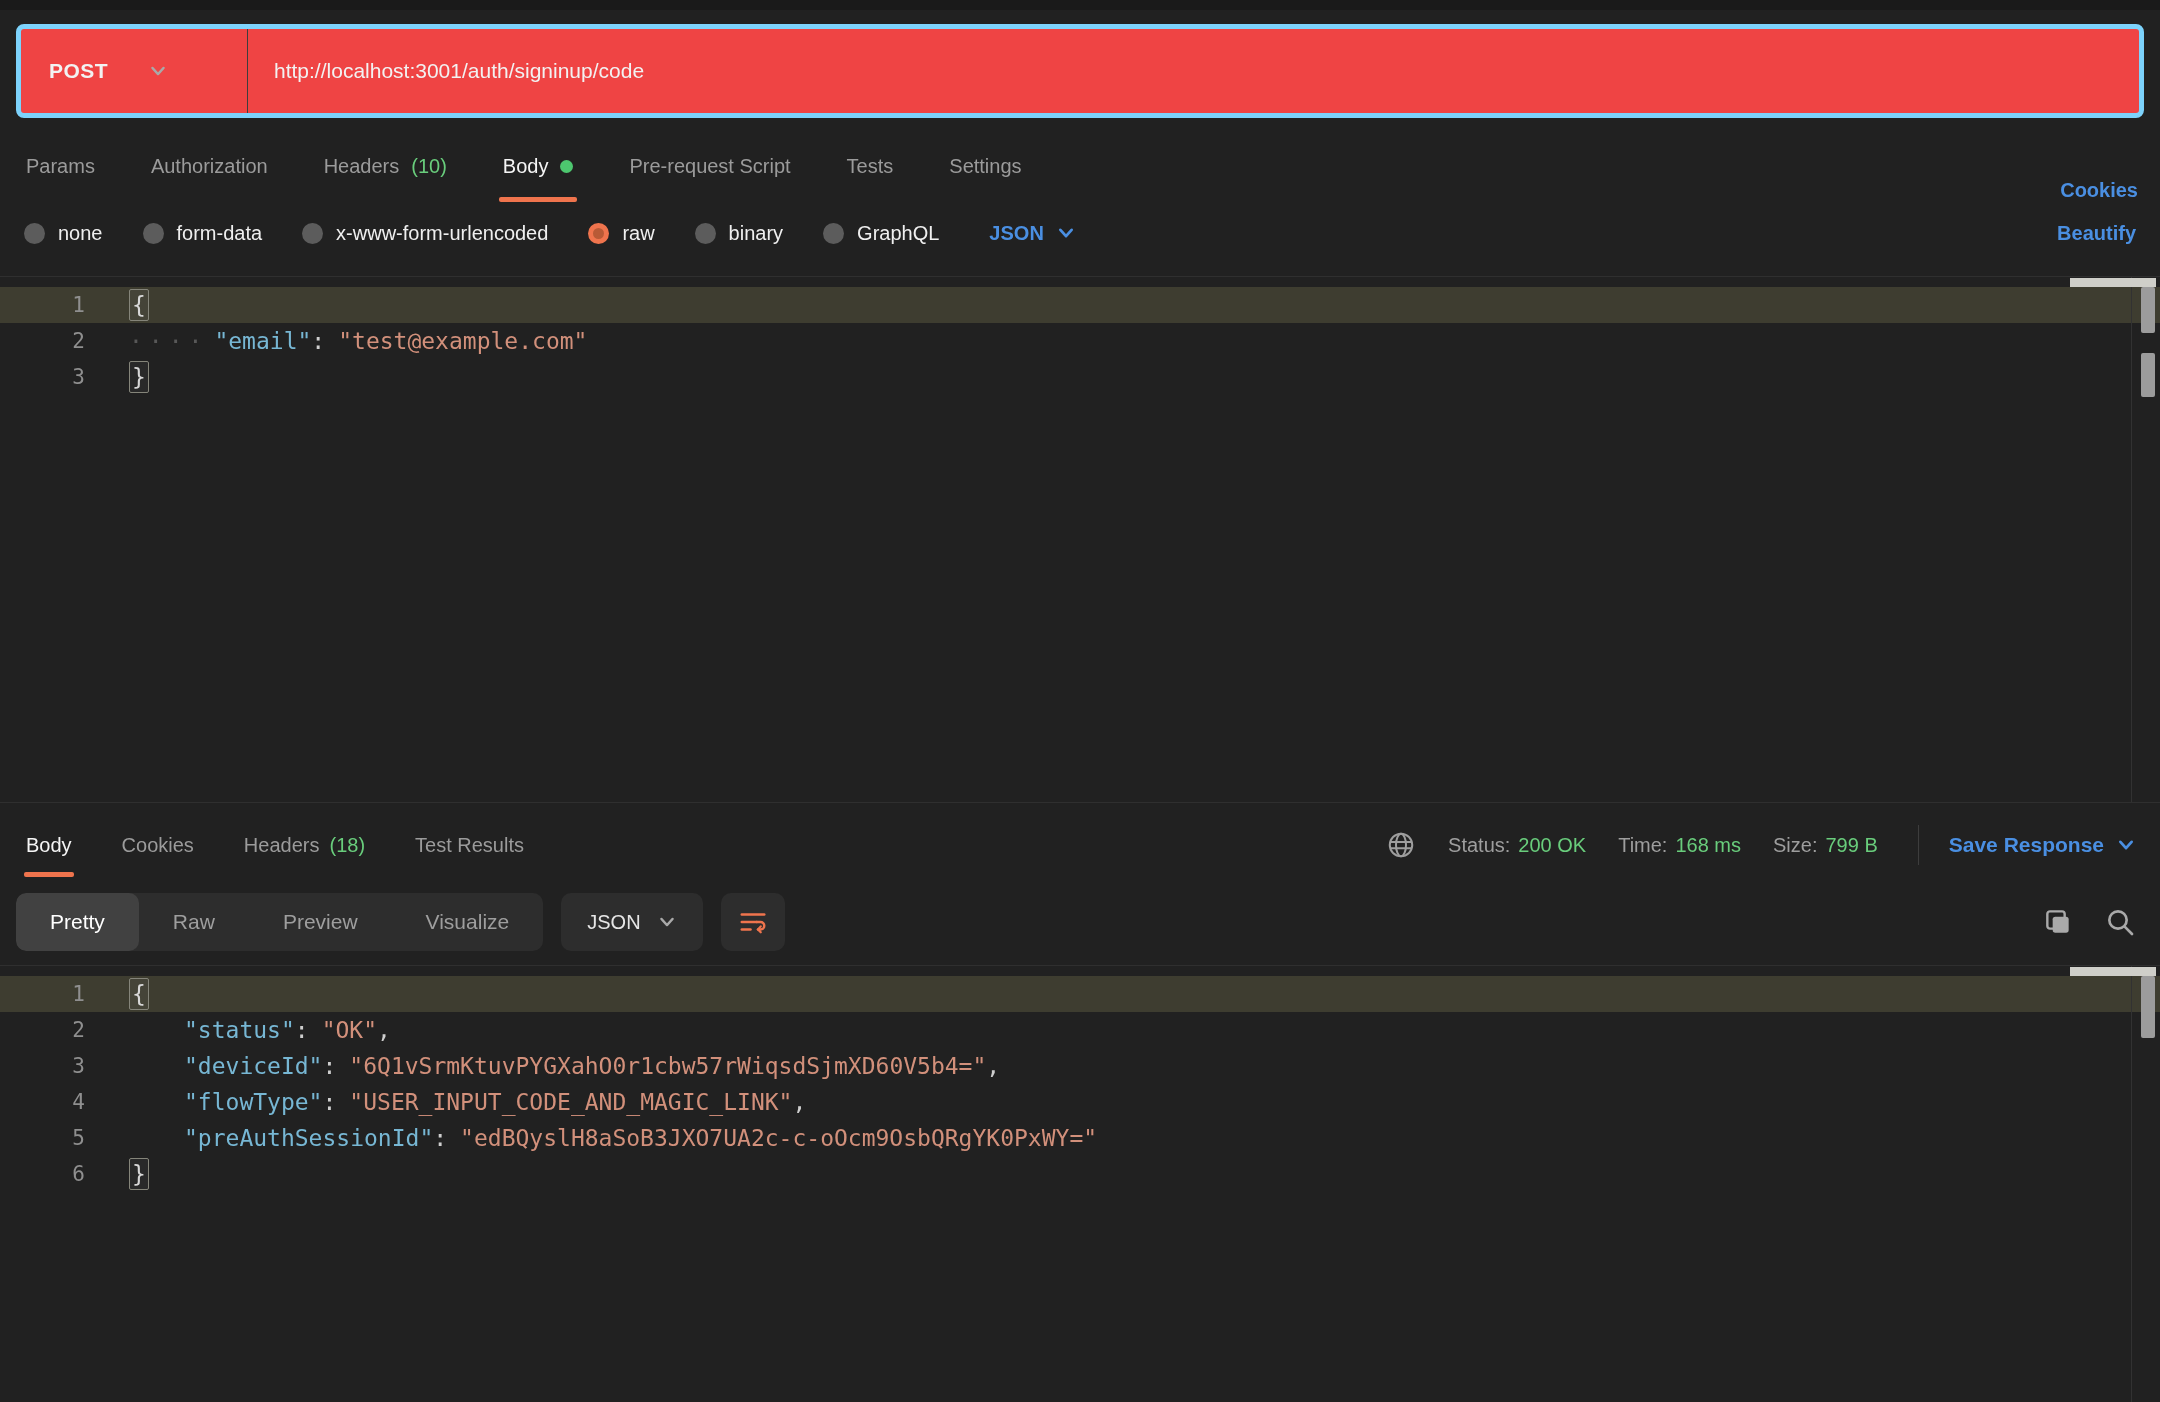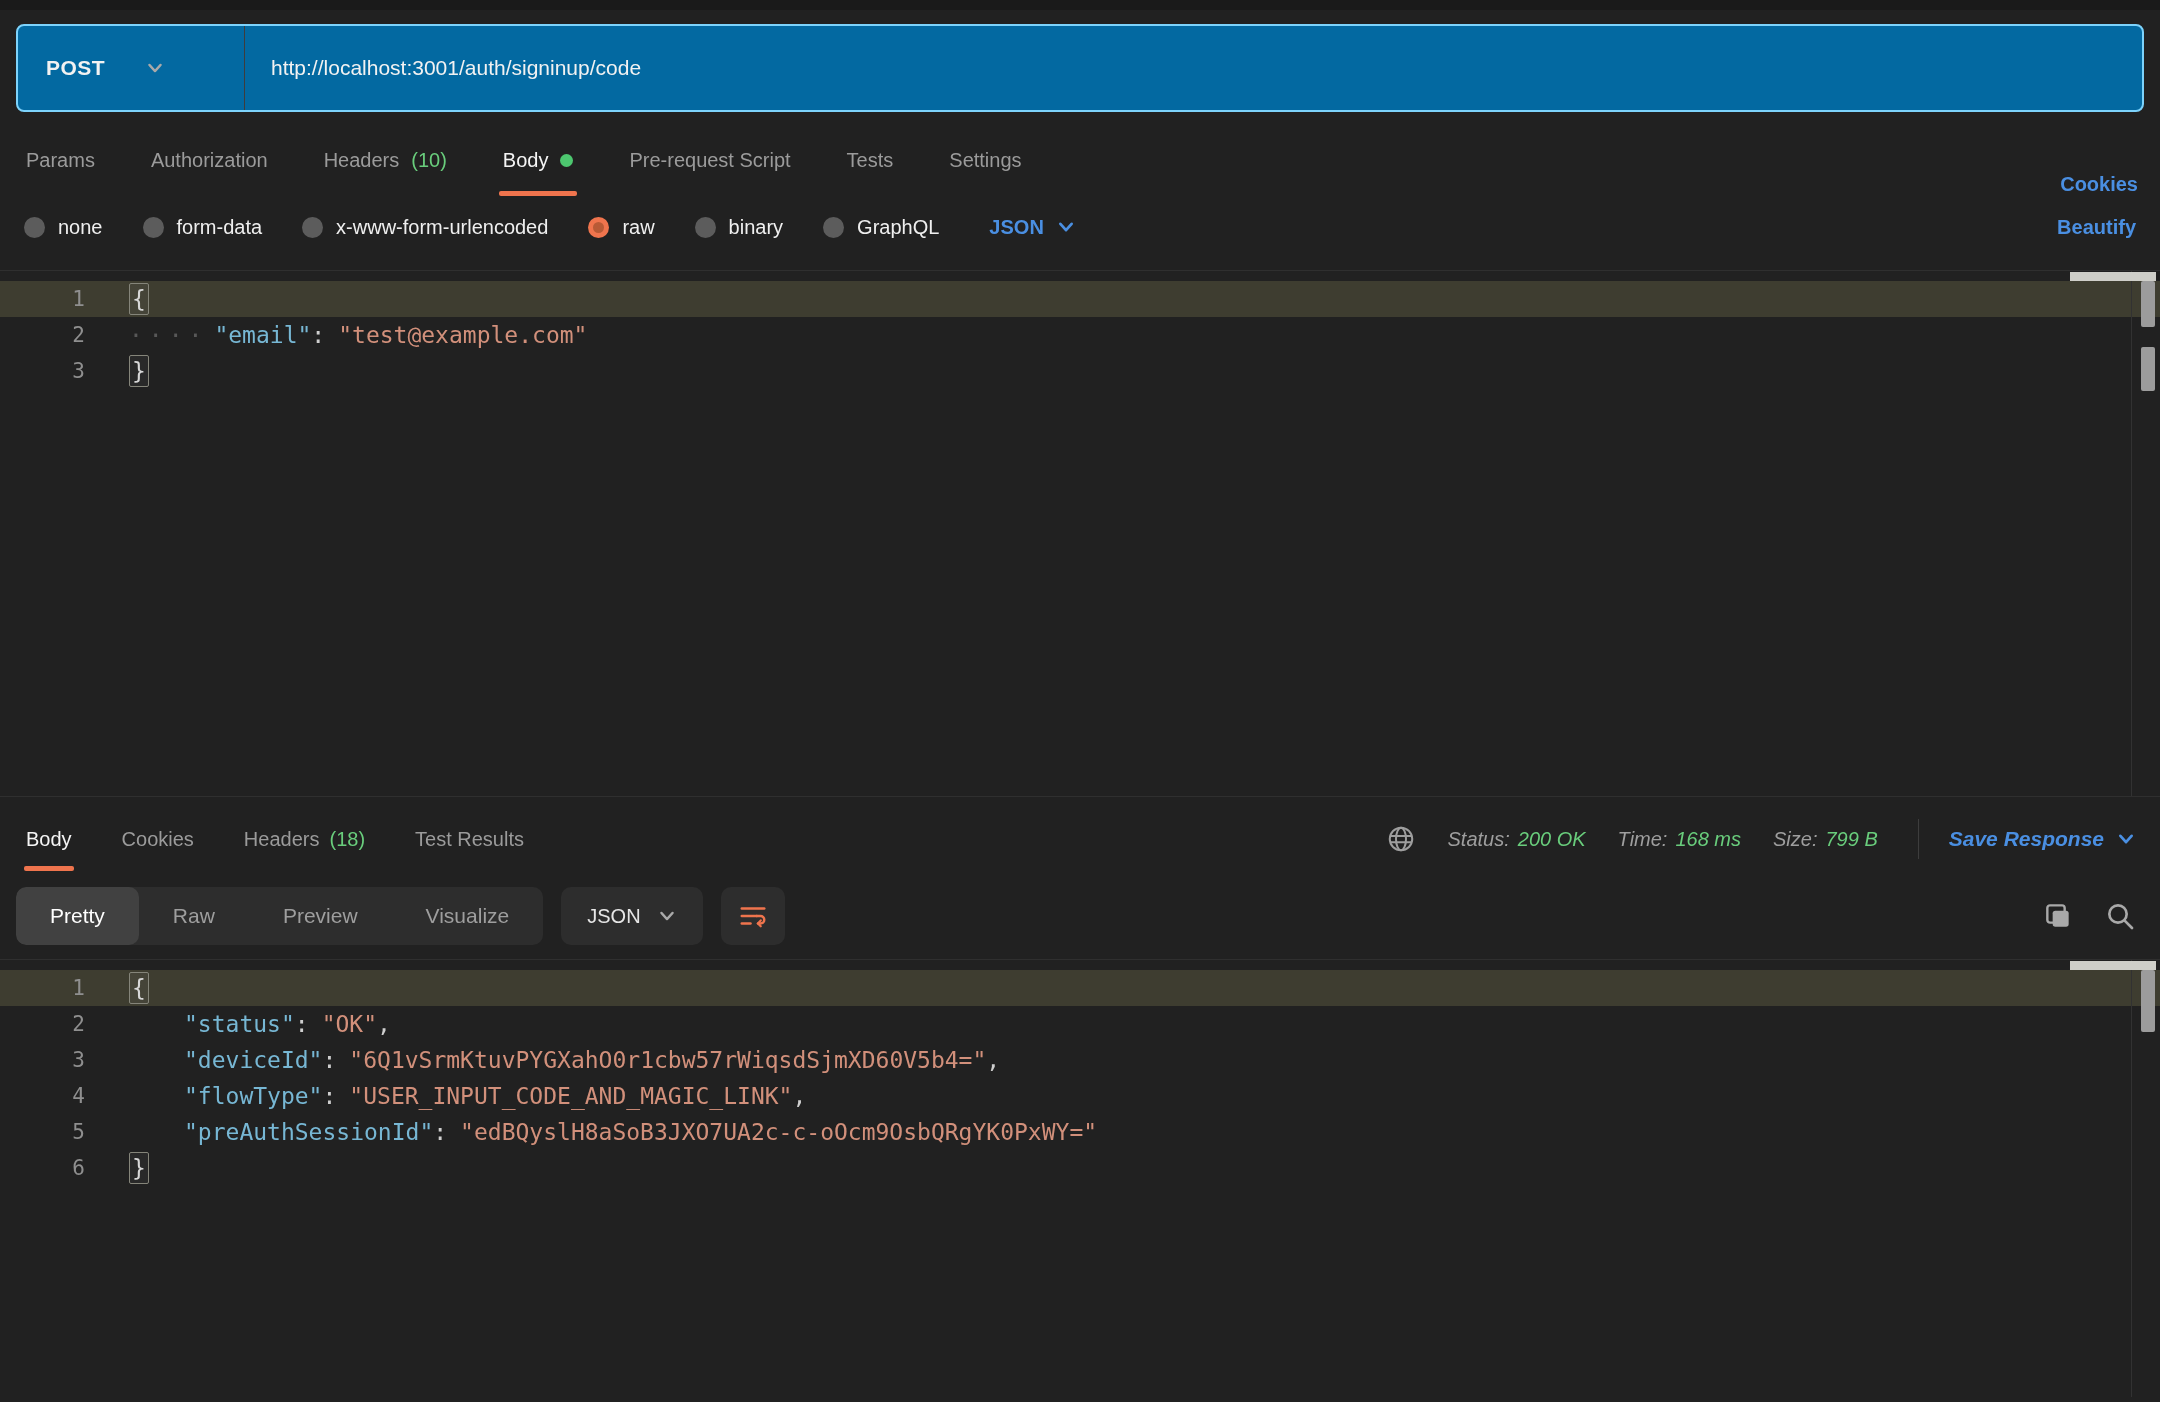--- a/index.html
+++ b/index.html
@@ -2,22 +2,22 @@
 <html><head>
 <meta charset="utf-8">
 <style>
   html,body{margin:0;padding:0;background:#212121;overflow:hidden;}
   .app{position:relative;width:2160px;height:1402px;background:#212121;
        font-family:"Liberation Sans",sans-serif;color:#e8e8e8;}
   .top-strip{height:10px;background:#1a1a1a;}
 
   
   .req-bar{display:flex;align-items:stretch;padding:14px 16px 12px 16px;gap:14px;}
-  .url-group{flex:1;display:flex;align-items:stretch;background:#0369a1;
-             border:2px solid #7dd3fc;border-radius:8px;height:84px;overflow:hidden;}
+  .url-group{flex:1;display:flex;align-items:stretch;background:#ef4444;
+             border:5px solid #7dd3fc;border-radius:8px;height:84px;overflow:hidden;}
   .method{display:flex;align-items:center;gap:40px;padding:0 28px 0 28px;
           border-right:1px solid #3d3d3d;min-width:170px;cursor:pointer;}
   .method-label{font-size:21px;font-weight:700;letter-spacing:.5px;color:#f2f2f2;}
   .url-input{flex:1;display:flex;align-items:center;padding:0 26px;font-size:21px;color:#f2f2f2;}
   .send-split{display:flex;align-items:stretch;height:84px;border-radius:8px;overflow:hidden;}
   .send-main{display:flex;align-items:center;padding:0 42px;background:#3672e0;
              color:#fff;font-size:23px;font-weight:700;cursor:pointer;}
   .send-caret{display:flex;align-items:center;justify-content:center;width:62px;
               background:#3672e0;border-left:1px solid rgba(255,255,255,.28);cursor:pointer;}
 
@@ -75,21 +75,21 @@
 
   
   .resp-header{display:flex;align-items:center;height:84px;padding:0 24px;
                border-top:1px solid #2f2f2f;}
   .resp-tab{position:relative;display:flex;align-items:center;gap:10px;height:84px;
             padding:0 2px;margin-right:46px;font-size:20px;color:#9b9b9b;cursor:pointer;}
   .resp-tab.active{color:#f5f5f5;}
   .resp-tab.active::after{content:"";position:absolute;left:0;right:0;bottom:10px;height:5px;
             background:#ef744d;border-radius:2px;}
   .resp-tab .count{color:#69cd7c;}
-  .meta{display:flex;align-items:center;gap:14px;font-size:20px;font-style:italic;}
+  .meta{display:flex;align-items:center;gap:14px;font-size:20px;}
   .meta .pair{display:flex;align-items:center;gap:8px;margin-left:18px;}
   .meta .lbl{color:#9e9e9e;}
   .meta .val{color:#69cd7c;}
   .meta-divider{width:1px;height:40px;background:#3d3d3d;margin:0 16px 0 26px;}
   .save-resp{display:flex;align-items:center;gap:12px;cursor:pointer;}
   .save-resp span{color:#4a8fe2;font-size:21px;font-weight:700;}
 
   .icon{display:inline-flex;}
   .icon svg{display:block;}
 

